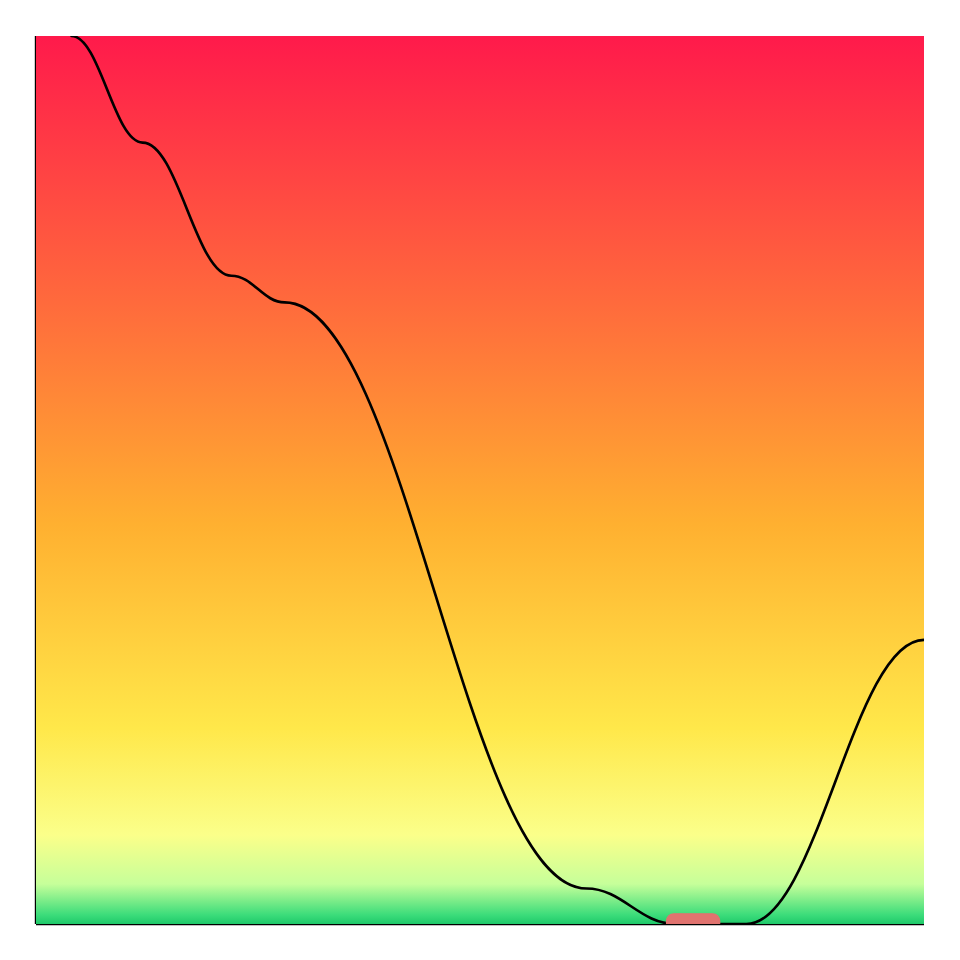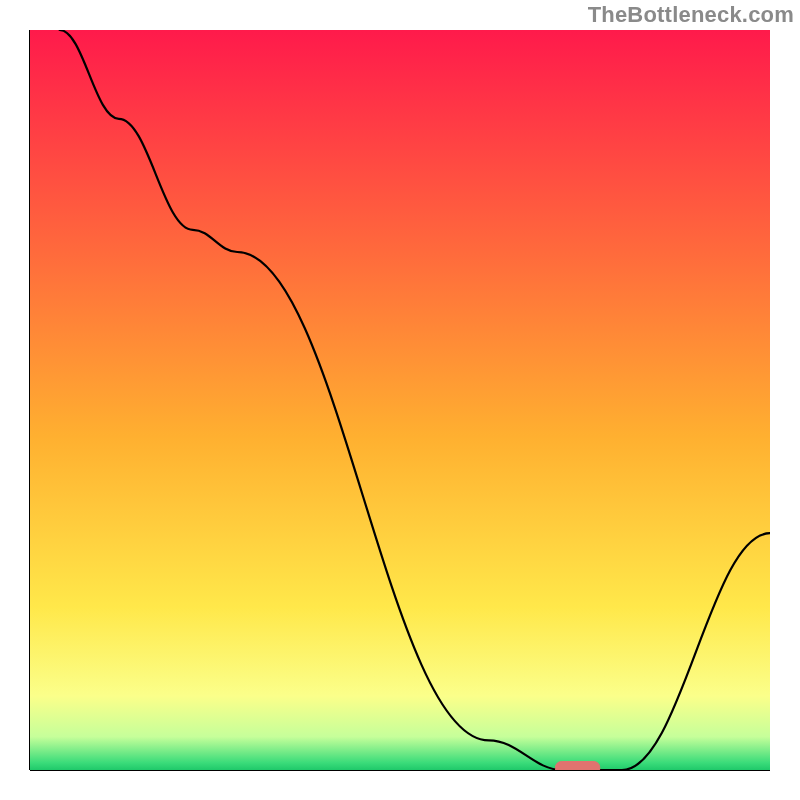--- a/index.html
+++ b/index.html
@@ -57,21 +57,20 @@
     font-weight: 600;
     color: #8a8a8a;
     letter-spacing: 0.2px;
   }
 </style>
 </head>
 <body>
 
 <div class="chart-container">
 
-  <div class="watermark">TheBottleneck.com</div>
 
   <svg class="axes" viewBox="0 0 800 800">
     <line class="axis-line" x1="30" y1="30" x2="30" y2="770"></line>
     <line class="axis-line" x1="30" y1="770" x2="770" y2="770"></line>
   </svg>
 
   <svg class="plot-area" id="plot-svg" preserveAspectRatio="none" viewBox="0 0 740 740" style="left: 30px; top: 30px; width: 740px; height: 740px;">
     <defs>
       <linearGradient id="bg-grad" x1="0" y1="0" x2="0" y2="1">
           <stop offset="0%" stop-color="#ff1a4b"></stop>

